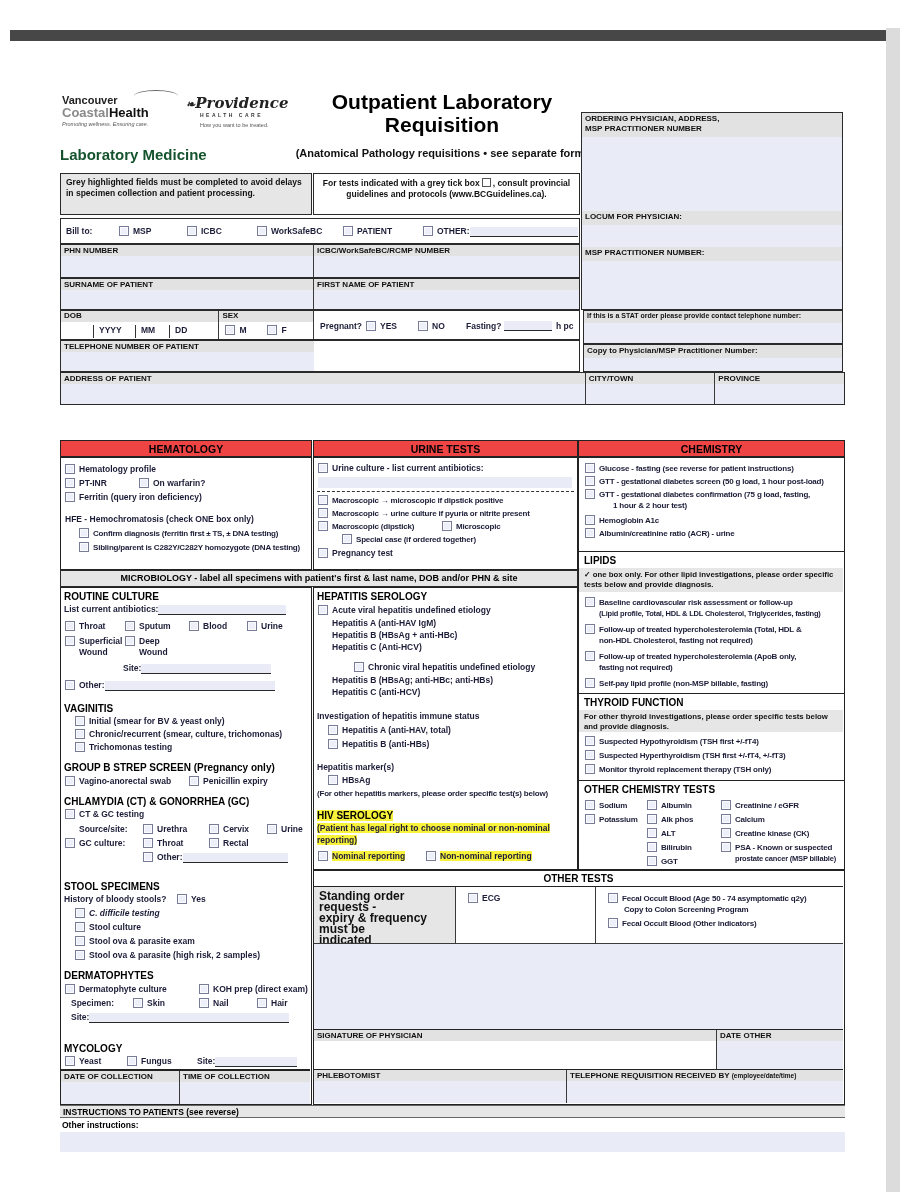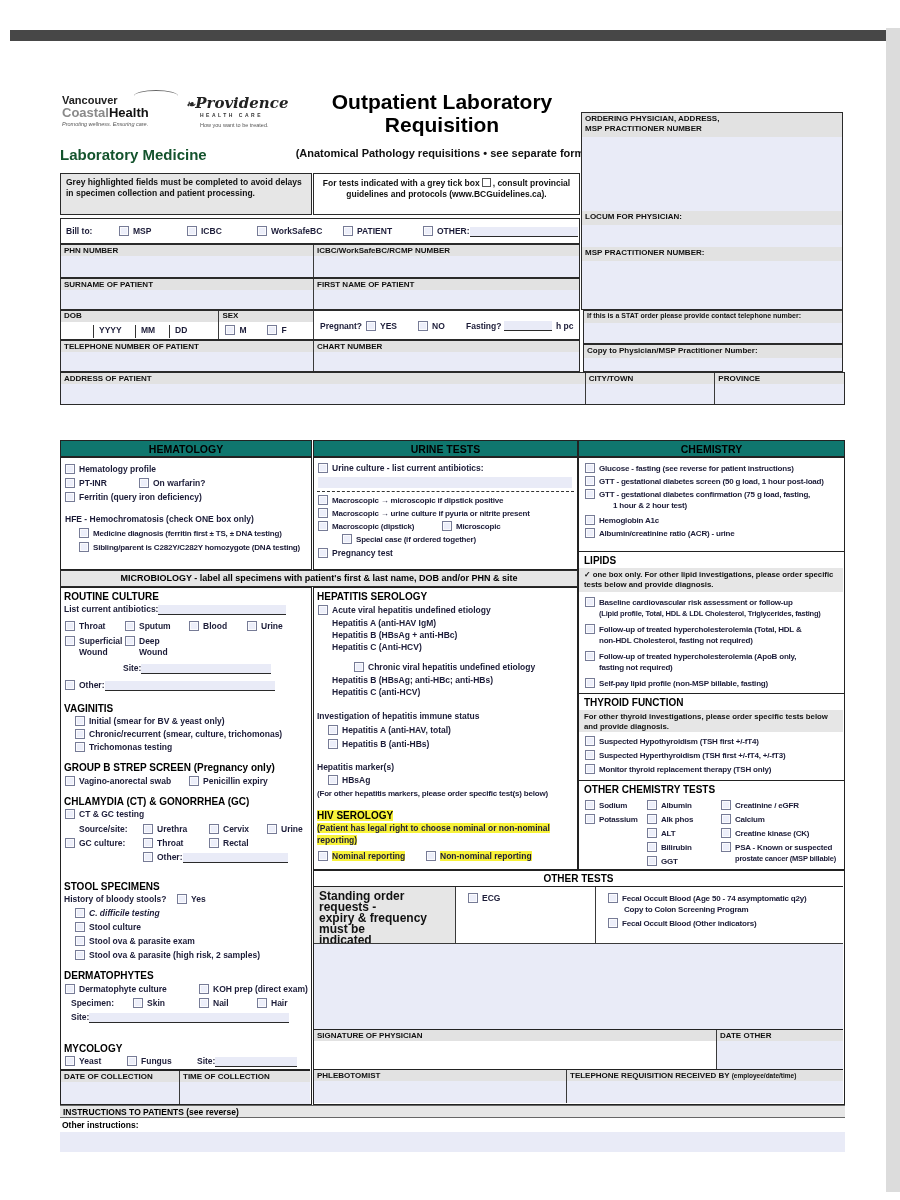--- a/index.html
+++ b/index.html
@@ -15,21 +15,21 @@
   .cb{display:inline-block;width:10px;height:10px;border:1px solid #767b96;background:#edeffa;box-shadow:inset 0 0 0 1px #fbfbfd;margin-right:4px;vertical-align:-2px;}
   
   .wl{display:inline-block;height:10px;border-bottom:1px solid #2a2a2a;background:#e9ebf7;vertical-align:-3px;}
   
   .lbl{background:#e2e2e2;font-size:8px;font-weight:700;color:#101010;padding:1px 3px;white-space:nowrap;overflow:hidden;}
   .inp{background:#e9ebf7;flex:1;}
   .row{position:absolute;border:1.5px solid #2a2a2a;display:flex;background:#fff;}
   .cell{display:flex;flex-direction:column;border-left:1px solid #3a3a3a;overflow:hidden;}
   .cell:first-child{border-left:none;}
   .colbox{position:absolute;border:1.5px solid #222;background:#fff;overflow:hidden;}
-  .colhd{position:absolute;left:0;top:0;right:0;height:17px;border-bottom:2px solid #222;background:#0f766e;text-align:center;font-weight:700;font-size:10.5px;padding-top:2px;color:#000;}
+  .colhd{position:absolute;left:0;top:0;right:0;height:17px;border-bottom:2px solid #222;background:#ef4444;text-align:center;font-weight:700;font-size:10.5px;padding-top:2px;color:#000;}
   .gnote{background:#e6e6e6;}
   .hl{background:#f8f23a;}
   .dash{position:absolute;border-top:1px dashed #333;height:0;}
   .sep{position:absolute;left:0;right:0;border-top:1.5px solid #222;height:0;}
   .tick{display:inline-block;width:9px;height:9px;border:1px solid #555;background:#fff;vertical-align:-1px;margin:0 2px;}
 </style>
 </head>
 <body>
 
 <div class="pg">
@@ -132,24 +132,20 @@
   <div class="abs" style="left:583px;top:310px;width:260px;height:34px;border:1.5px solid #2a2a2a;display:flex;flex-direction:column;">
     <div class="lbl" style="font-size:7px;height:12px;">If this is a STAT order please provide contact telephone number:</div>
     <div class="inp"></div>
   </div>
 
   <div class="row" style="left:60px;top:340px;width:520px;height:32px;">
     <div class="cell" style="width:253px;">
         <div class="lbl">TELEPHONE NUMBER OF PATIENT</div>
         <div class="inp"></div>
       </div>
-    <div class="cell" style="width:267px;">
-        <div class="lbl">CHART NUMBER</div>
-        <div class="inp"></div>
-      </div>
   </div>
 
   <div class="abs" style="left:583px;top:344px;width:260px;height:28px;border:1.5px solid #2a2a2a;display:flex;flex-direction:column;">
     <div class="lbl" style="height:13px;">Copy to Physician/MSP Practitioner Number:</div>
     <div class="inp"></div>
   </div>
 
   <div class="row" style="left:60px;top:372px;width:785px;height:33px;">
     <div class="cell" style="width:525px;">
         <div class="lbl">ADDRESS OF PATIENT</div>
@@ -166,21 +162,21 @@
   </div>
 
 
   <div class="colbox" style="left:60px;top:440px;width:252px;height:130px;">
     <div class="colhd">HEMATOLOGY</div>
     <span class="i" style="left:4px;top:23px;"><span class="cb"></span><span>Hematology profile</span></span>
     <span class="i" style="left:4px;top:37px;"><span class="cb"></span><span>PT-INR</span></span>
     <span class="i" style="left:78px;top:37px;"><span class="cb"></span><span>On warfarin?</span></span>
     <span class="i" style="left:4px;top:51px;"><span class="cb"></span><span>Ferritin (query iron deficiency)</span></span>
     <span class="i" style="left:4px;top:73px;">HFE - Hemochromatosis (check ONE box only)</span>
-    <span class="i i2" style="left:18px;top:87px;"><span class="cb"></span><span>Medicine diagnosis (ferritin first ± TS, ± DNA testing)</span></span>
+    <span class="i i2" style="left:18px;top:87px;"><span class="cb"></span><span>Confirm diagnosis (ferritin first ± TS, ± DNA testing)</span></span>
     <span class="i i2" style="left:18px;top:101px;"><span class="cb"></span><span>Sibling/parent is C282Y/C282Y homozygote (DNA testing)</span></span>
   </div>
 
   <div class="colbox" style="left:313px;top:440px;width:265px;height:130px;">
     <div class="colhd">URINE TESTS</div>
     <span class="i" style="left:4px;top:22px;"><span class="cb"></span><span>Urine culture - list current antibiotics:</span></span>
     <span class="abs" style="left:4px;top:36px;width:254px;height:11px;background:#e9ebf7;"></span>
     <div class="dash" style="left:3px;top:50px;width:257px;"></div>
     <span class="i i2" style="left:4px;top:54px;"><span class="cb"></span><span>Macroscopic → microscopic if dipstick positive</span></span>
     <span class="i i2" style="left:4px;top:67px;"><span class="cb"></span><span>Macroscopic → urine culture if pyuria or nitrite present</span></span>

